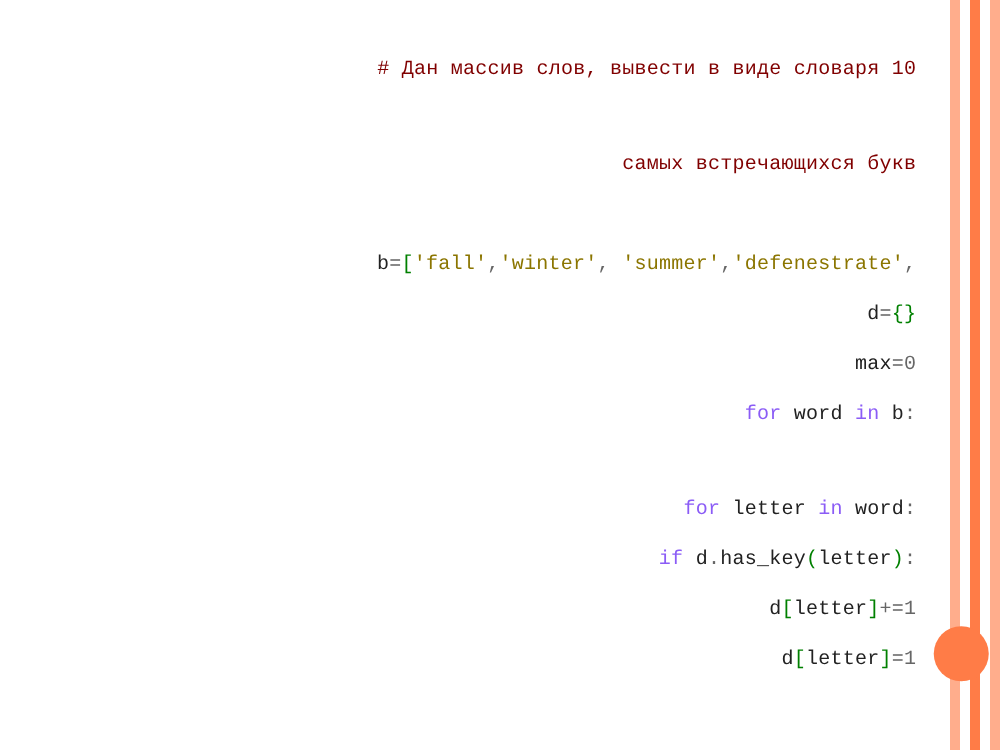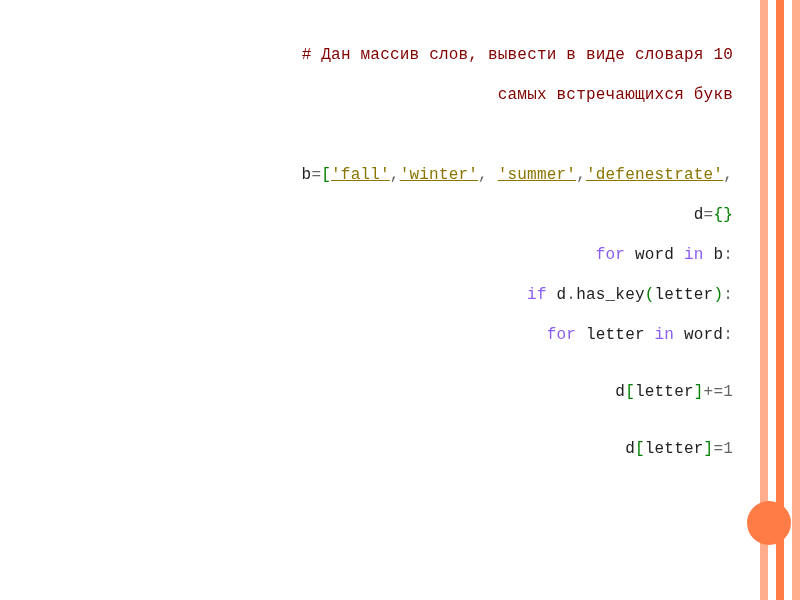--- a/index.html
+++ b/index.html
@@ -44,46 +44,47 @@
     font-size: 16px;
     line-height: 40px;
     white-space: pre;
     letter-spacing: 0.2px;
     text-align: right;
   }
   .comment { color: #800000; }
   .var { color: #222222; }
   .op { color: #666666; }
   .bracket { color: #008000; }
-  .str { color: #8b7500; text-decoration: underline; }
+  .str { color: #8b7500; }
   .num { color: #666666; }
   .kw { color: #8b5cf6; }
   .dot { color: #666666; }
   .paren { color: #008000; }
   .colon { color: #666666; }
-  .indent1 { padding-left: 27px; }
+  .indent1 { padding-left: 27px; margin-top: 36px; }
   .indent2 { padding-left: 54px; }
-  .indent3 { padding-left: 81px; margin-top: 17px; }
+  .indent3 { padding-left: 81px; }
 </style>
 </head>
 <body>
 
 <div class="right-bars">
   <div class="bar1"></div>
   <div class="bar2"></div>
   <div class="bar3"></div>
   <div class="bar4"></div>
   <div class="bar5"></div>
 </div>
 <div class="circle"></div>
 
 <div class="code-area">
   <div class="line"><span class="comment"># Дан массив слов, вывести в виде словаря 10</span></div>
   <div class="line indent1"><span class="comment">самых встречающихся букв</span></div>
   <div class="line">&nbsp;</div>
   <div class="line"><span class="var">b</span><span class="op">=</span><span class="bracket">[</span><span class="str">'fall'</span><span class="op">,</span><span class="str">'winter'</span><span class="op">,</span><span> </span><span class="str">'summer'</span><span class="op">,</span><span class="str">'defenestrate'</span><span class="op">,</span></div>
   <div class="line"><span class="var">d</span><span class="op">=</span><span class="bracket">{}</span></div>
+  <div class="line"><span class="var">max</span><span class="op">=</span><span class="num">0</span></div>
   <div class="line"><span class="kw">for</span><span> </span><span class="var">word</span><span> </span><span class="kw">in</span><span> </span><span class="var">b</span><span class="colon">:</span></div>
+  <div class="line indent1"><span class="kw">for</span><span> </span><span class="var">letter</span><span> </span><span class="kw">in</span><span> </span><span class="var">word</span><span class="colon">:</span></div>
   <div class="line indent2"><span class="kw">if</span><span> </span><span class="var">d</span><span class="dot">.</span><span class="var">has_key</span><span class="paren">(</span><span class="var">letter</span><span class="paren">)</span><span class="colon">:</span></div>
-  <div class="line indent1"><span class="kw">for</span><span> </span><span class="var">letter</span><span> </span><span class="kw">in</span><span> </span><span class="var">word</span><span class="colon">:</span></div>
   <div class="line indent3"><span class="var">d</span><span class="bracket">[</span><span class="var">letter</span><span class="bracket">]</span><span class="op">+=</span><span class="num">1</span></div>
   <div class="line indent3"><span class="var">d</span><span class="bracket">[</span><span class="var">letter</span><span class="bracket">]</span><span class="op">=</span><span class="num">1</span></div>
 </div>
 
 </body></html>

